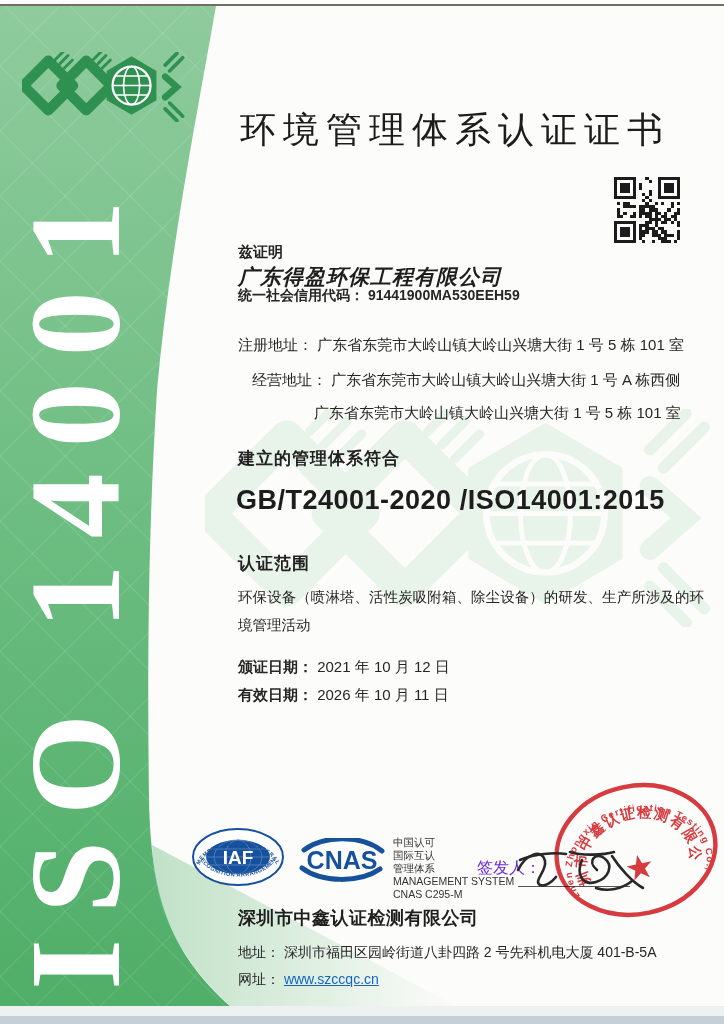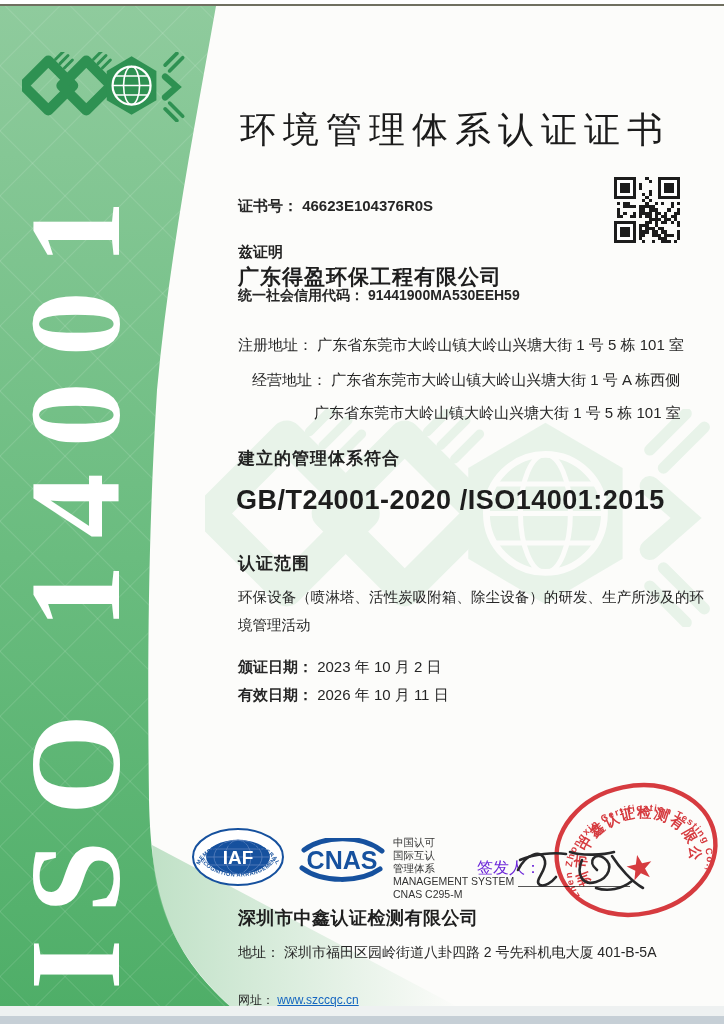--- a/index.html
+++ b/index.html
@@ -15,38 +15,38 @@
   .iso-vert{left:-365px;top:507px;width:880px;height:150px;line-height:150px;text-align:center;
             transform:rotate(-90deg);font-family:"Liberation Serif","DejaVu Serif",serif;
             font-weight:bold;font-size:130px;letter-spacing:26px;color:#ffffff;white-space:nowrap;}
   
   .title{left:235px;top:106px;width:440px;text-align:center;font-size:36px;font-weight:normal;
          letter-spacing:7px;color:#1c1c1c;white-space:nowrap;}
   .row{white-space:nowrap;font-size:15px;color:#262626;}
   .lbl-b{font-weight:bold;}
   .certno{left:238px;top:197px;font-size:15px;}
   .certify{left:238px;top:243px;font-size:15px;font-weight:bold;}
-  .company{left:238px;top:263px;font-size:21px;font-weight:bold;letter-spacing:1px;color:#1e1e1e;}
+  .company{left:238px;top:263px;font-size:21px;font-weight:bold;letter-spacing:1px;color:#1e1e1e;font-style:italic;}
   .credit{left:238px;top:287px;font-size:14px;font-weight:bold;}
   .addr1{left:238px;top:336px;}
   .addr2{left:238px;top:371px;margin-left:14px;}
   .addr3{left:314px;top:404px;}
   .sysheading{left:238px;top:447px;font-size:17px;font-weight:bold;letter-spacing:1px;}
   .standard{left:236px;top:485px;font-size:27px;font-weight:bold;color:#1d1d1d;letter-spacing:.5px;white-space:nowrap;}
   .scopeheading{left:238px;top:552px;font-size:17px;font-weight:bold;letter-spacing:1px;}
   .scopetext{left:238px;top:583px;width:466px;font-size:14.5px;line-height:1.95;color:#262626;text-align:justify;}
   .d1{left:238px;top:658px;}
   .d2{left:238px;top:686px;}
   .legal{left:238px;top:737px;width:470px;font-size:12.5px;line-height:2.05;color:#2a2a2a;text-align:justify;}
   .certblock{left:393px;top:836px;font-size:10.5px;line-height:1.24;color:#333;}
   .signer{left:477px;top:858px;font-size:16px;color:#6d28d9;}
   .sigline{left:518px;top:886px;width:112px;height:0;border-bottom:1.5px solid #555;}
   .issuer-name{left:238px;top:906px;font-size:18px;font-weight:bold;color:#1e1e1e;letter-spacing:.5px;}
   .issuer-addr{left:238px;top:944px;font-size:14px;}
-  .issuer-web{left:238px;top:992px;font-size:12px;}
+  .issuer-web{left:238px;top:971px;font-size:14px;}
   .weblink{color:#1565c0;text-decoration:underline;cursor:pointer;}
   .z2{z-index:2;} .z3{z-index:3;} .z4{z-index:4;}
   svg{display:block;}
 </style>
 </head>
 <body>
 
 <div class="page">
 
   <svg width="0" height="0" style="position:absolute">
@@ -116,24 +116,20 @@
 
   <div class="abs z2 iso-vert">ISO 14001</div>
 
   <div class="abs scan-top-white"></div>
   <div class="abs scan-top-line"></div>
   <div class="abs scan-bottom-paper"></div>
   <div class="abs scan-bottom-edge"></div>
 
   <div class="abs z2 title">环境管理体系认证证书</div>
 
-  <div class="abs z2 certno row">
-    <span class="lbl-b">证书号：</span>
-    <span class="lbl-b">46623E104376R0S</span>
-  </div>
 
   <svg id="qr" class="abs z2" style="left:612px;top:177px;" width="70" height="66" viewBox="0 0 21 21" shape-rendering="crispEdges">
       <rect x="10" y="0" width="1" height="1" fill="#1c1c1c"></rect>
       <rect x="11" y="1" width="1" height="1" fill="#1c1c1c"></rect>
       <rect x="8" y="2" width="1" height="1" fill="#1c1c1c"></rect>
       <rect x="8" y="3" width="1" height="1" fill="#1c1c1c"></rect>
       <rect x="11" y="4" width="1" height="1" fill="#1c1c1c"></rect>
       <rect x="9" y="5" width="1" height="1" fill="#1c1c1c"></rect>
       <rect x="11" y="5" width="1" height="1" fill="#1c1c1c"></rect>
       <rect x="10" y="6" width="1" height="1" fill="#1c1c1c"></rect>
@@ -272,21 +268,21 @@
   <div class="abs z2 addr3 row">广东省东莞市大岭山镇大岭山兴塘大街 1 号 5 栋 101 室</div>
 
   <div class="abs z2 sysheading">建立的管理体系符合</div>
   <div class="abs z2 standard">GB/T24001-2020 /ISO14001:2015</div>
 
   <div class="abs z2 scopeheading">认证范围</div>
   <div class="abs z2 scopetext">环保设备（喷淋塔、活性炭吸附箱、除尘设备）的研发、生产所涉及的环境管理活动</div>
 
   <div class="abs z2 d1 row">
     <span class="lbl-b">颁证日期：</span>
-    <span>2023 年 10 月 2 日</span>
+    <span>2021 年 10 月 12 日</span>
   </div>
   <div class="abs z2 d2 row">
     <span class="lbl-b">有效日期：</span>
     <span>2026 年 10 月 11 日</span>
   </div>
 
 
   <svg class="abs z2" style="left:191px;top:827px;" width="94" height="60" viewBox="-47 -30 94 60">
     <ellipse cx="0" cy="0" rx="45" ry="28" fill="#ffffff" stroke="#16519e" stroke-width="2"></ellipse>
     <ellipse cx="0" cy="0" rx="32" ry="17" fill="#16519e"></ellipse>

